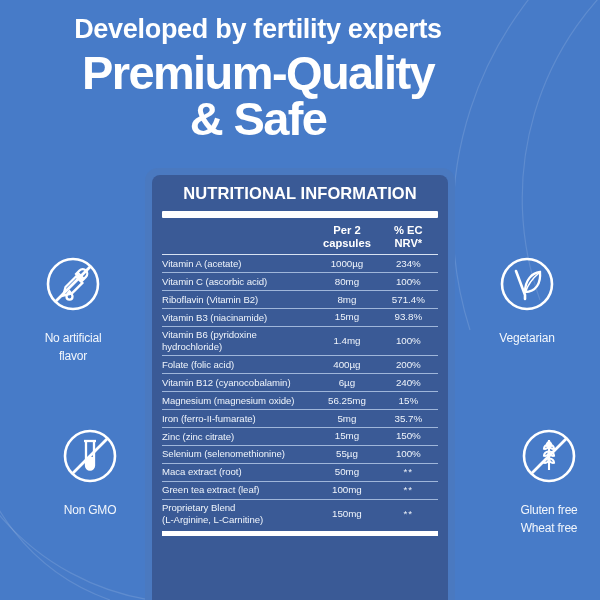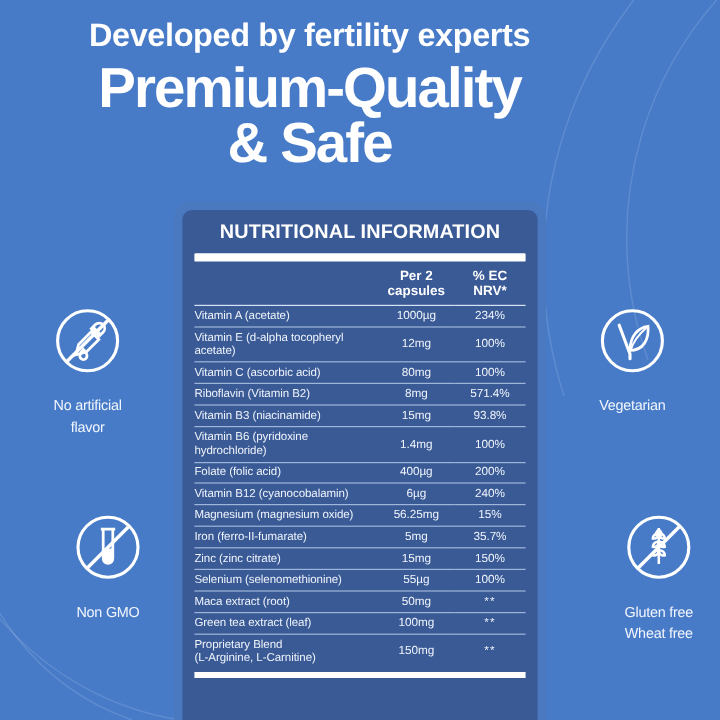--- a/index.html
+++ b/index.html
@@ -195,25 +195,20 @@
           </th>
         </tr>
       </thead>
       <tbody id="nutri-body">
           <tr>
             <td>Vitamin A (acetate)</td>
             <td class="amt">1000µg</td>
             <td class="nrv">234%</td>
           </tr>
           <tr>
-            <td>Vitamin E (d-alpha tocopheryl acetate)</td>
-            <td class="amt">12mg</td>
-            <td class="nrv">100%</td>
-          </tr>
-          <tr>
             <td>Vitamin C (ascorbic acid)</td>
             <td class="amt">80mg</td>
             <td class="nrv">100%</td>
           </tr>
           <tr>
             <td>Riboflavin (Vitamin B2)</td>
             <td class="amt">8mg</td>
             <td class="nrv">571.4%</td>
           </tr>
           <tr>

